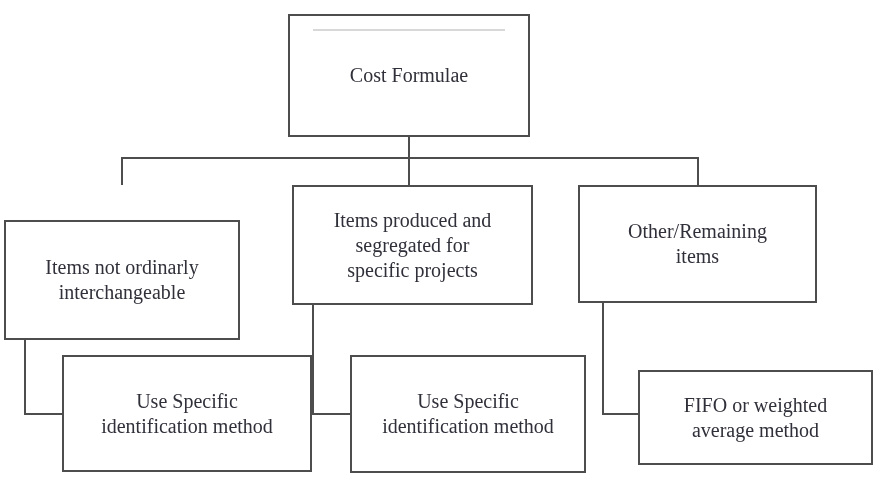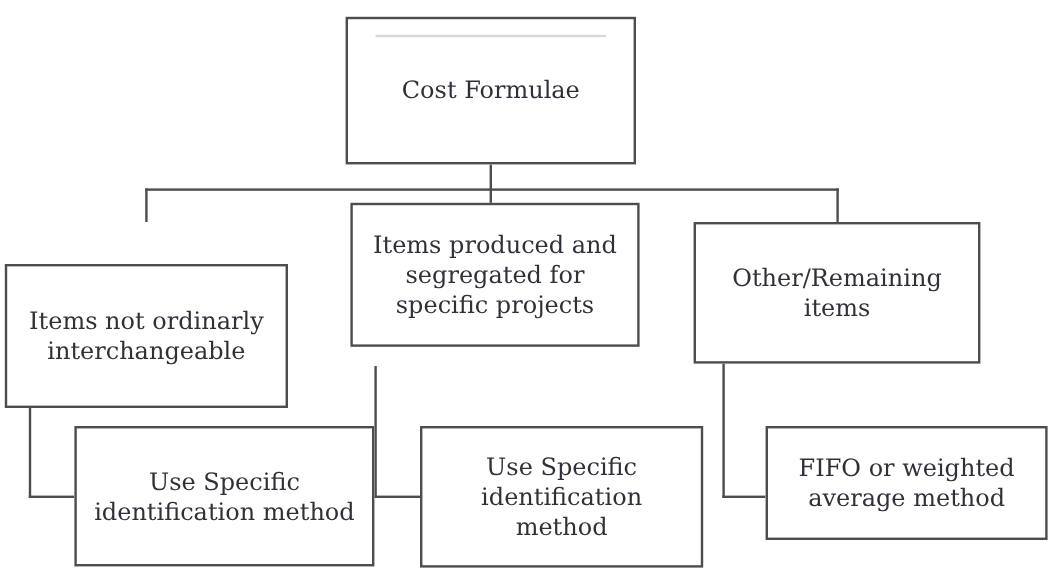--- a/index.html
+++ b/index.html
@@ -22,28 +22,29 @@
     border: 2px solid #4d4d4d;
     background: #ffffff;
     display: flex;
     align-items: center;
     justify-content: center;
     text-align: center;
     font-size: 20px;
     line-height: 25px;
     white-space: pre-line;
     padding: 4px 8px;
+    font-family: Liberation Serif, serif;
   }
   .node-root    { left: 288px; top: 14px;  width: 242px; height: 123px; }
   .node-b1      { left: 4px;   top: 185px; width: 236px; height: 120px; margin-top: 35px; }
-  .node-b2      { left: 292px; top: 169px; width: 241px; height: 120px; align-items: center; }
+  .node-b2      { left: 292px; top: 185px; width: 241px; height: 120px; align-items: center; }
   .node-b3      { left: 578px; top: 185px; width: 239px; height: 118px; }
   .node-l1      { left: 62px;  top: 355px; width: 250px; height: 117px; }
   .node-l2      { left: 350px; top: 355px; width: 236px; height: 118px; }
-  .node-l3      { left: 638px; top: 355px; width: 235px; height: 95px; }
+  .node-l3      { left: 638px; top: 370px; width: 235px; height: 95px; }
 
   .title-rule {
     position: absolute;
     left: 23px;
     top: 13px;
     width: 192px;
     height: 2px;
     background: #d8d8d8;
   }
   .line {

